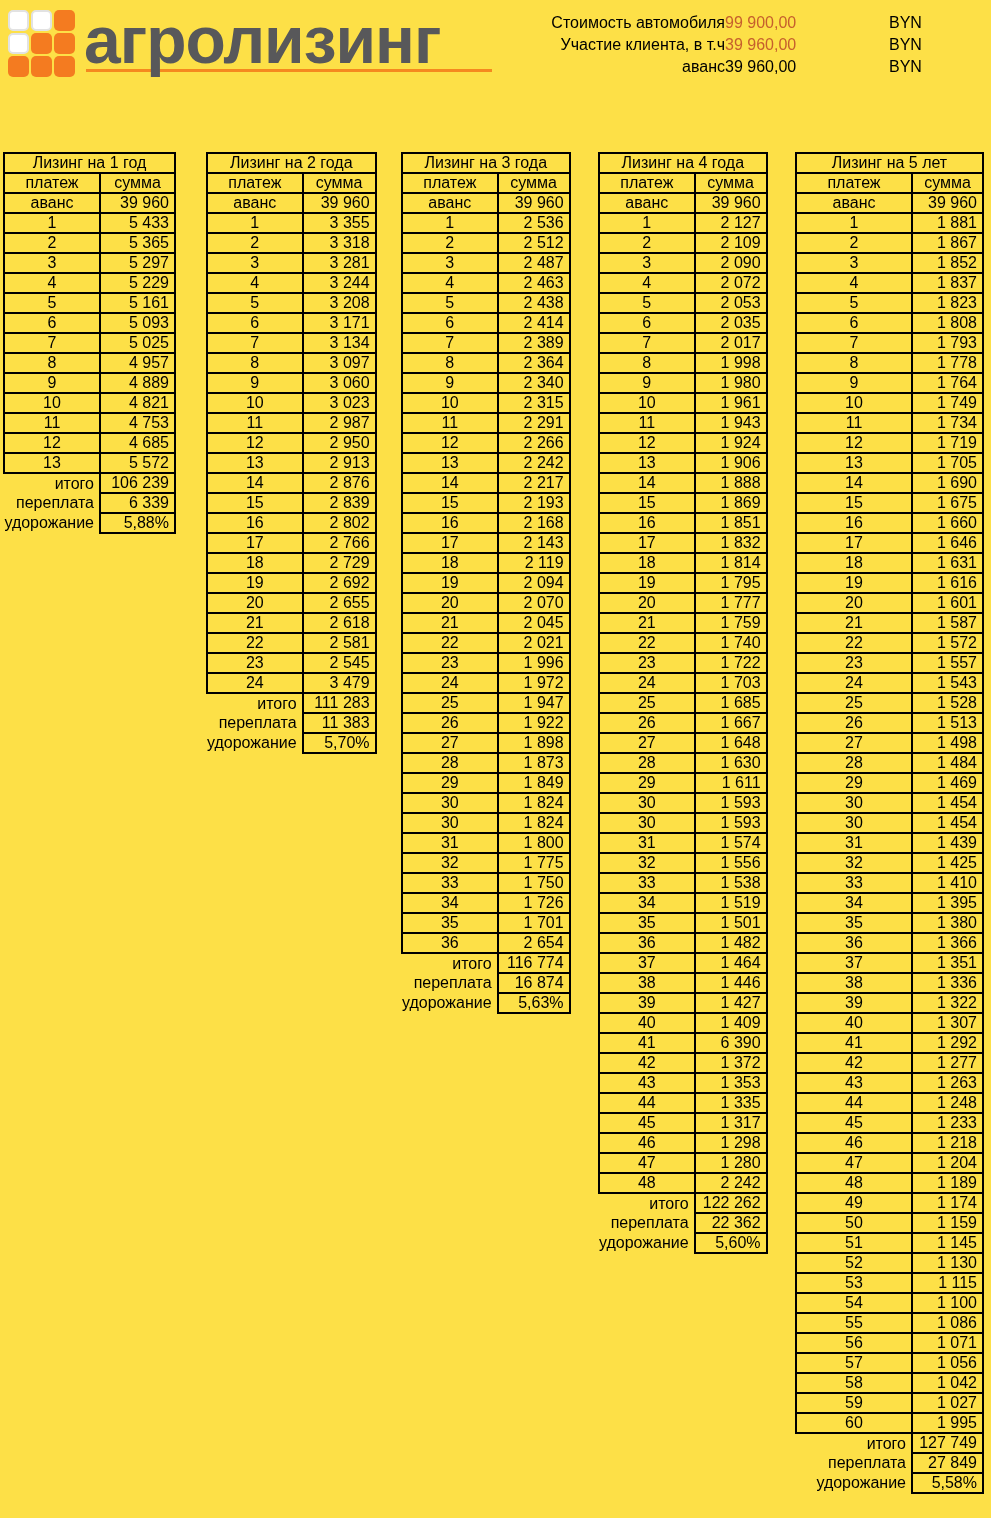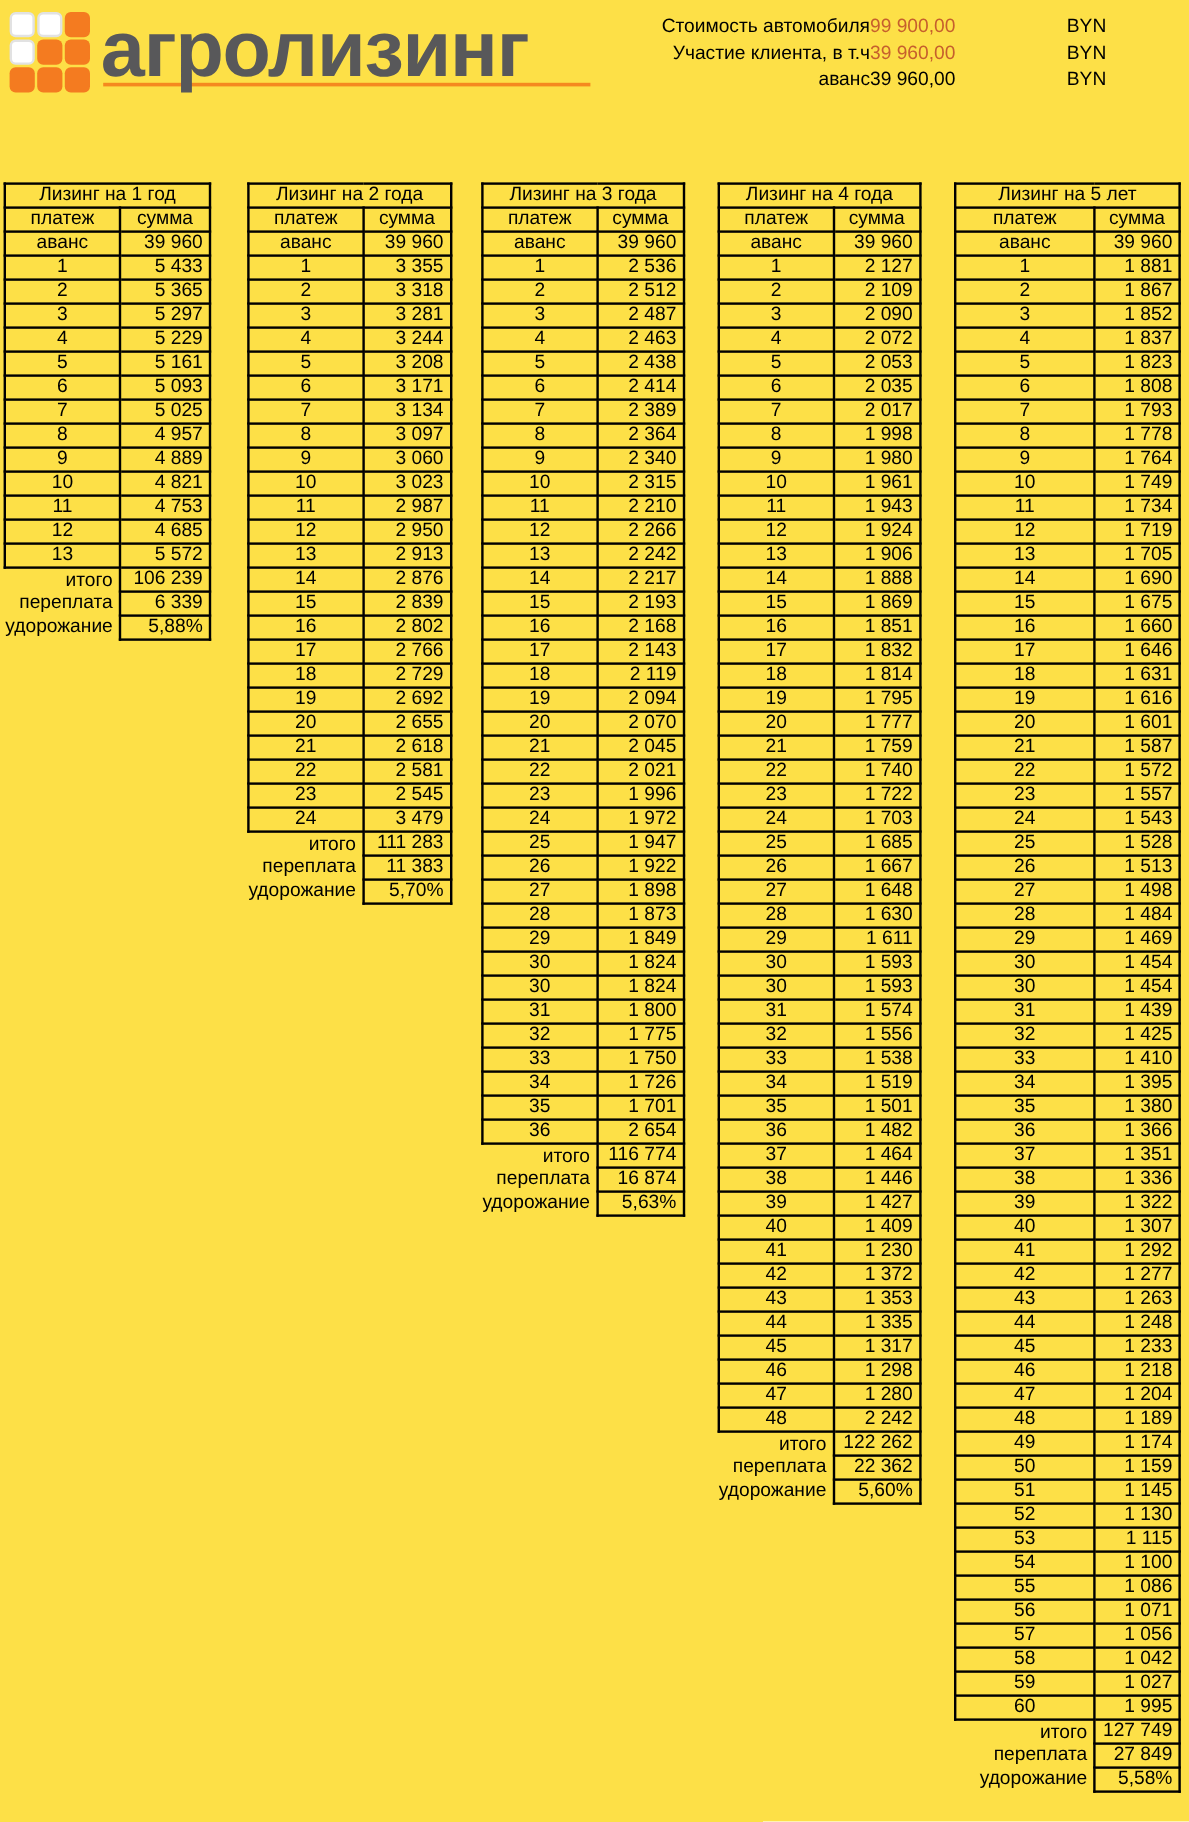--- a/index.html
+++ b/index.html
@@ -347,21 +347,21 @@
             <tr>
               <td class="ctr">9</td>
               <td class="num">2 340</td>
             </tr>
             <tr>
               <td class="ctr">10</td>
               <td class="num">2 315</td>
             </tr>
             <tr>
               <td class="ctr">11</td>
-              <td class="num">2 210</td>
+              <td class="num">2 291</td>
             </tr>
             <tr>
               <td class="ctr">12</td>
               <td class="num">2 266</td>
             </tr>
             <tr>
               <td class="ctr">13</td>
               <td class="num">2 242</td>
             </tr>
             <tr>
@@ -652,21 +652,21 @@
             <tr>
               <td class="ctr">39</td>
               <td class="num">1 427</td>
             </tr>
             <tr>
               <td class="ctr">40</td>
               <td class="num">1 409</td>
             </tr>
             <tr>
               <td class="ctr">41</td>
-              <td class="num">1 230</td>
+              <td class="num">6 390</td>
             </tr>
             <tr>
               <td class="ctr">42</td>
               <td class="num">1 372</td>
             </tr>
             <tr>
               <td class="ctr">43</td>
               <td class="num">1 353</td>
             </tr>
             <tr>

